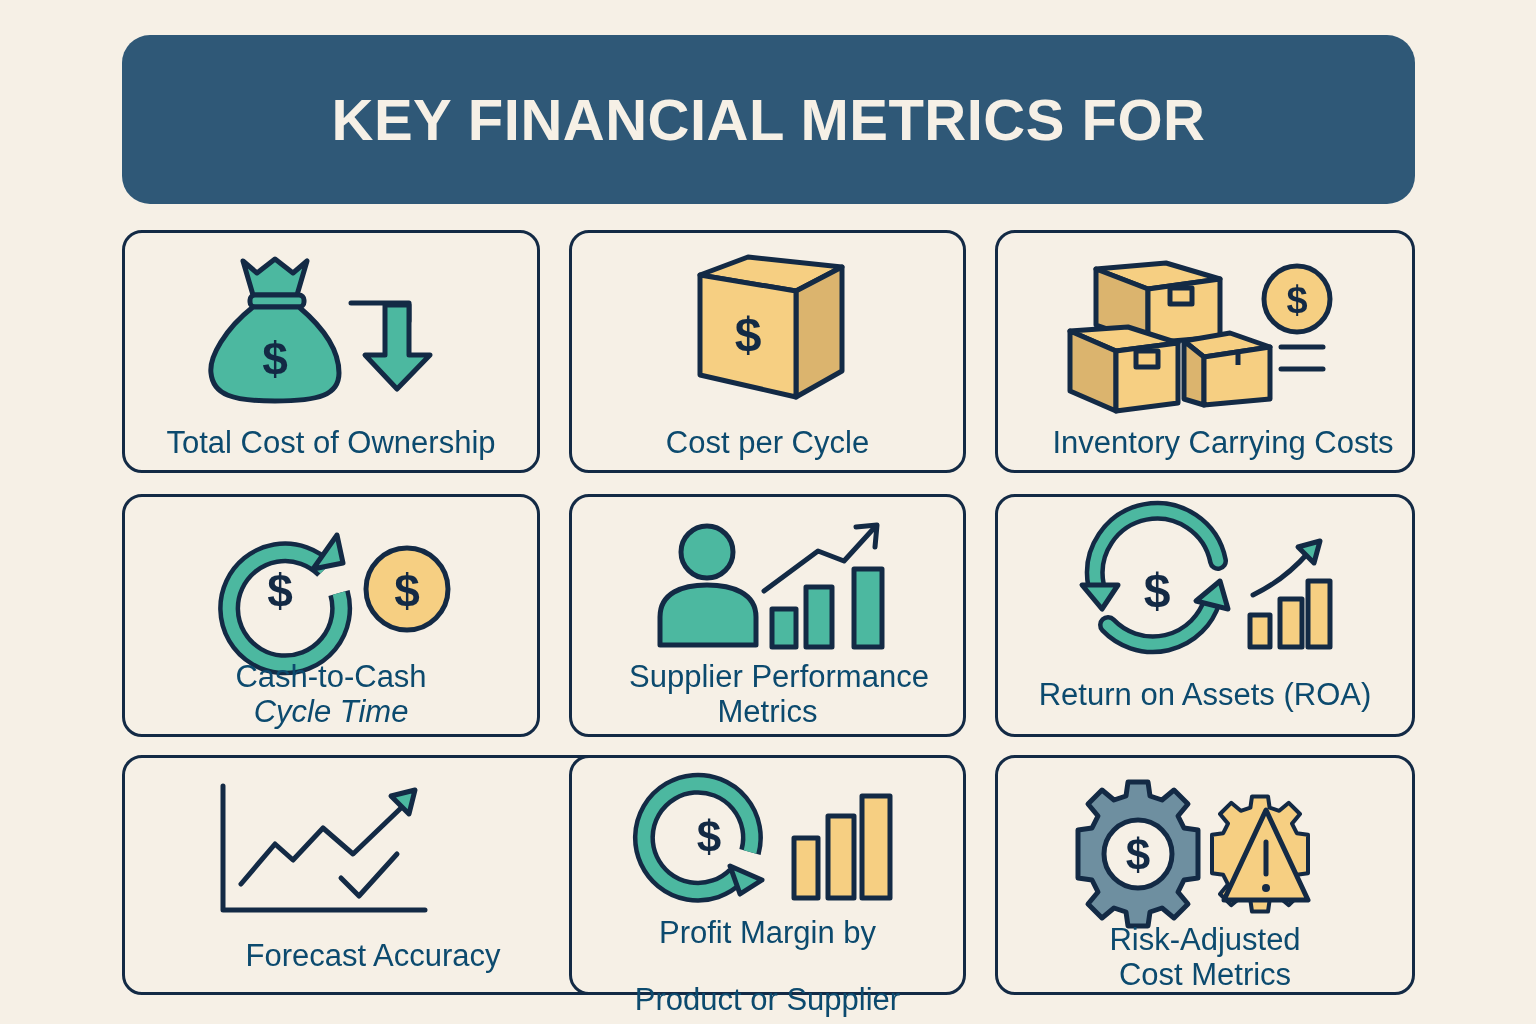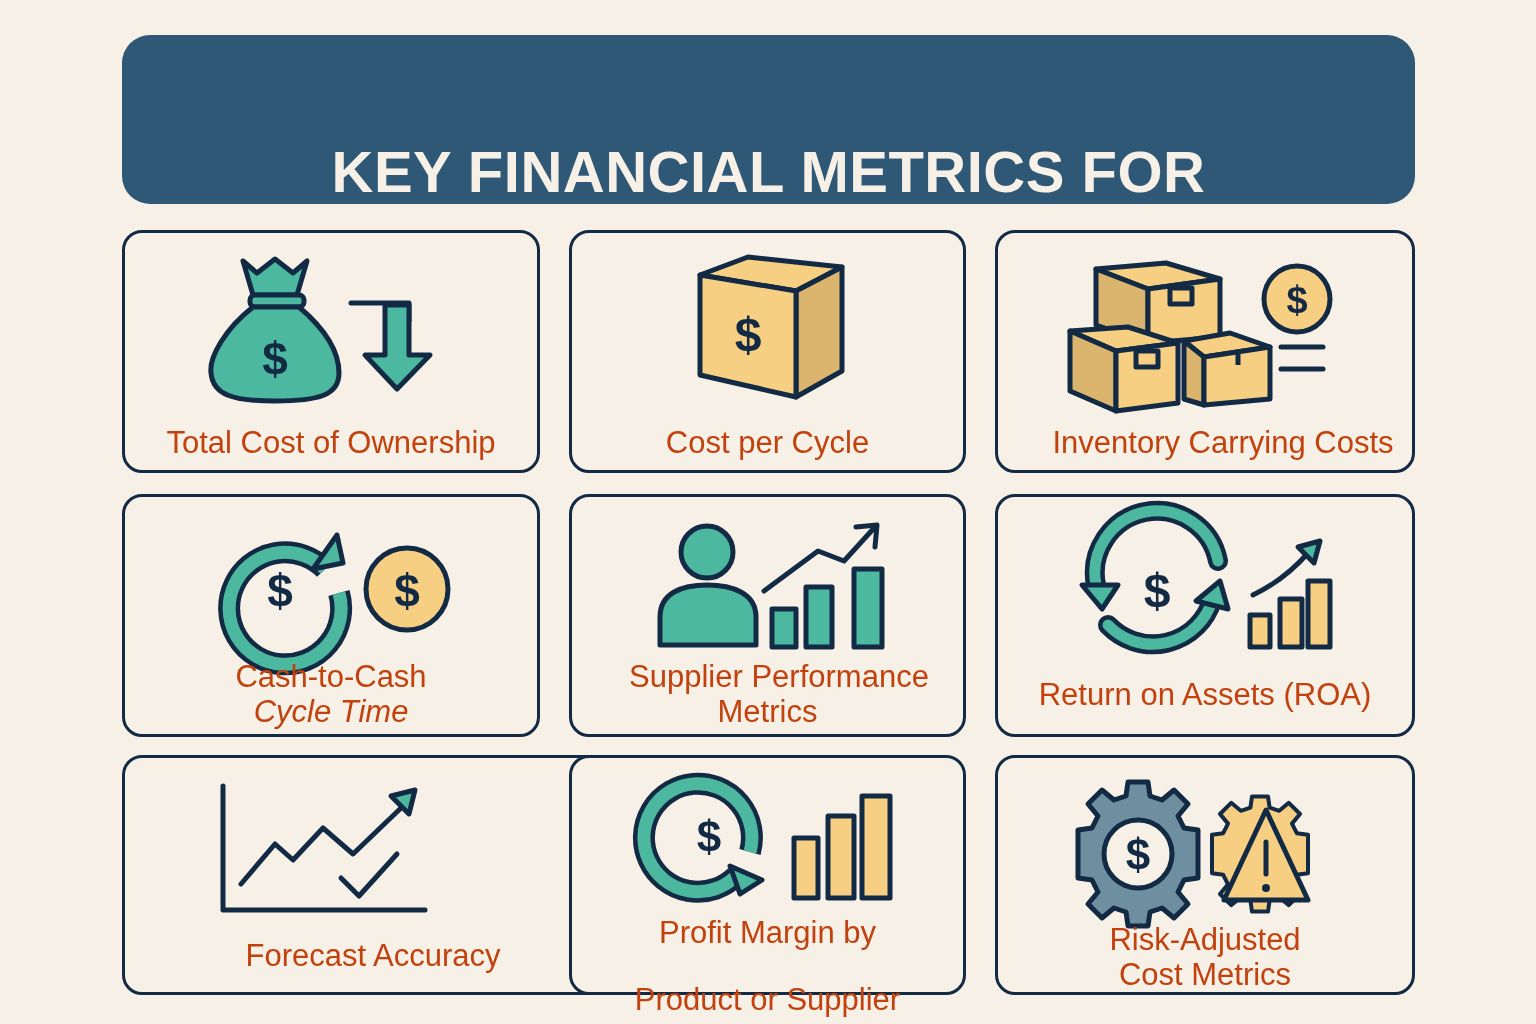--- a/index.html
+++ b/index.html
@@ -8,21 +8,21 @@
       background: #f6f0e6;
       position: relative;
       overflow: hidden;
       font-family: "Liberation Sans", "DejaVu Sans", sans-serif;
     }
     .header {
       position: absolute;
       left: 122px; top: 35px; width: 1293px; height: 169px;
       background: #2f5877;
       border-radius: 28px;
-      display: flex; flex-direction: column; align-items: center; justify-content: flex-end;
+      display: flex; flex-direction: column; align-items: center; justify-content: center;
     }
     .header .line {
       color: #f6f0e6;
       font-weight: bold;
       font-size: 58px;
       line-height: 64px;
       letter-spacing: 0.5px;
     }
     .card {
       position: absolute;
@@ -32,21 +32,21 @@
       background: #f6f0e6;
     }
     .card svg.icon {
       position: absolute;
       left: 0; top: 0;
     }
     .card .label {
       position: absolute;
       left: 0; right: 0;
       text-align: center;
-      color: #c2410c;
+      color: #0c4a6e;
       font-size: 31px;
       line-height: 35px;
     }
   </style>
 </head>
 <body>
 
 <div class="header">
   <div class="line">KEY FINANCIAL METRICS FOR</div>
 </div>

